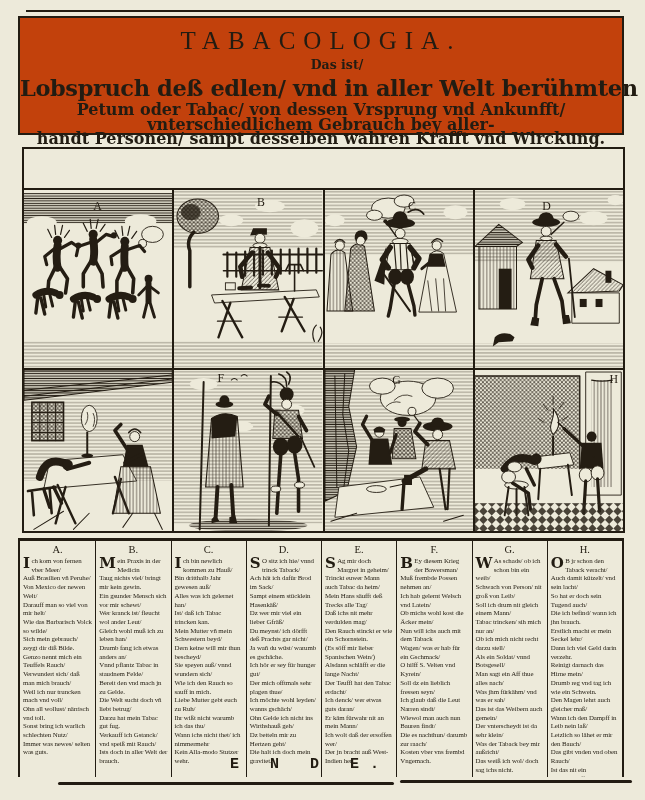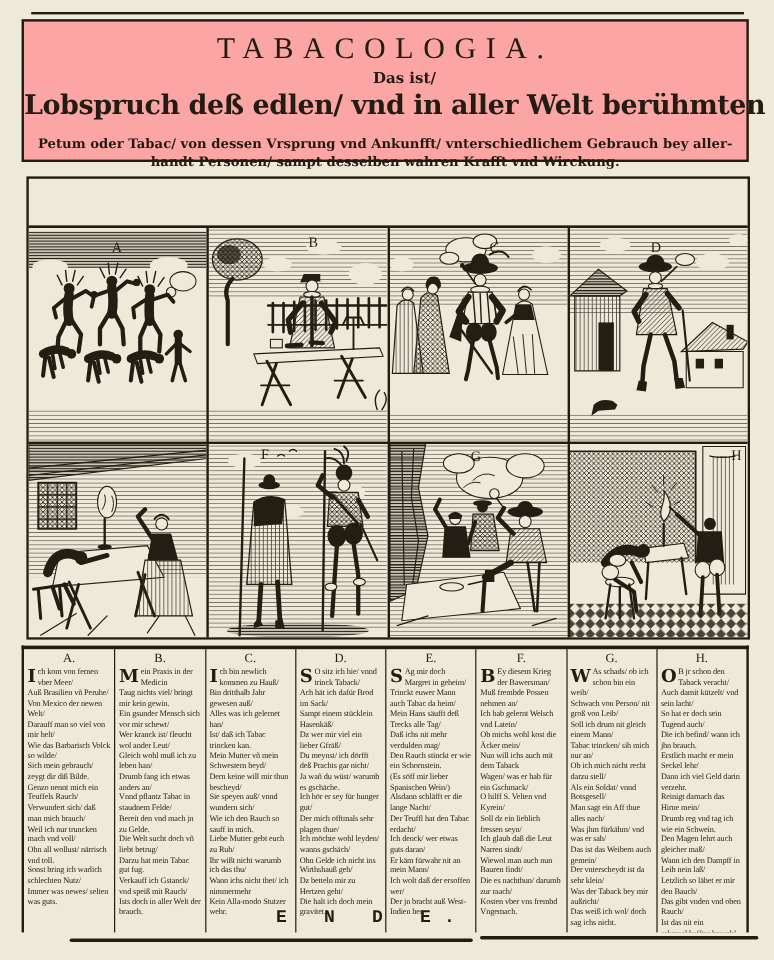--- a/index.html
+++ b/index.html
@@ -5,25 +5,25 @@
   html,body{margin:0;padding:0;}
   body{
     width:645px;height:800px;position:relative;overflow:hidden;
     background:#edeada;
     font-family:"Liberation Serif", serif;
     color:#221c12;
   }
   .abs{position:absolute;}
   
   .top-rule{left:26px;top:10px;width:594px;height:2px;background:#221c12;}
-  .title-box{left:18px;top:16px;width:602px;height:115px;border:2.5px solid #221c12;background:#fca5a5;text-align:center;}
+  .title-box{left:18px;top:16px;width:602px;height:115px;border:2.5px solid #221c12;background:#c2410c;text-align:center;}
   .main-title{margin-top:9px;font-size:25px;letter-spacing:8px;font-weight:normal;font-family:"Liberation Serif",serif;}
   .das-ist{font-size:12.5px;font-weight:bold;margin-top:2px;font-family:"DejaVu Serif",serif;padding-left:32px;}
   .headline{font-size:22.5px;font-weight:bold;margin-top:3px;letter-spacing:-0.4px;font-family:"DejaVu Serif",serif;white-space:nowrap;}
-  .subhead{font-size:11px;font-weight:bold;line-height:14.5px;margin-top:12px;font-family:"DejaVu Serif",serif;}
+  .subhead{font-size:16px;font-weight:bold;line-height:14.5px;margin-top:2px;font-family:"DejaVu Serif",serif;}
   
   .plates-box{left:22px;top:147px;width:599px;height:382px;border:2.5px solid #221c12;background:#edeada;}
   .plate-grid{position:absolute;left:0;right:0;top:39px;bottom:0;border-top:2.5px solid #221c12;background:#221c12;
     display:grid;grid-template-columns:repeat(4,1fr);grid-template-rows:176fr 160fr;gap:2px;}
   .cell{background:#edeada;overflow:hidden;}
   .cell svg{display:block;width:100%;height:100%;}
   .plbl{font-family:"Liberation Serif",serif;font-size:12px;fill:#241d13;}
   .ln{stroke:#241d13;fill:none;stroke-linecap:round;stroke-linejoin:round;}
   .fl{fill:#241d13;}
   .pp{fill:#edeada;}

